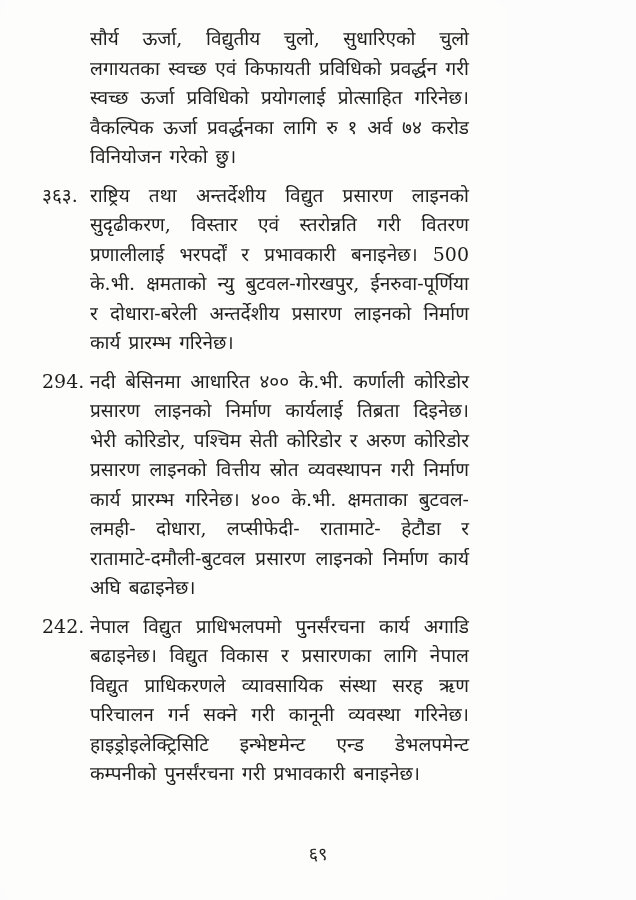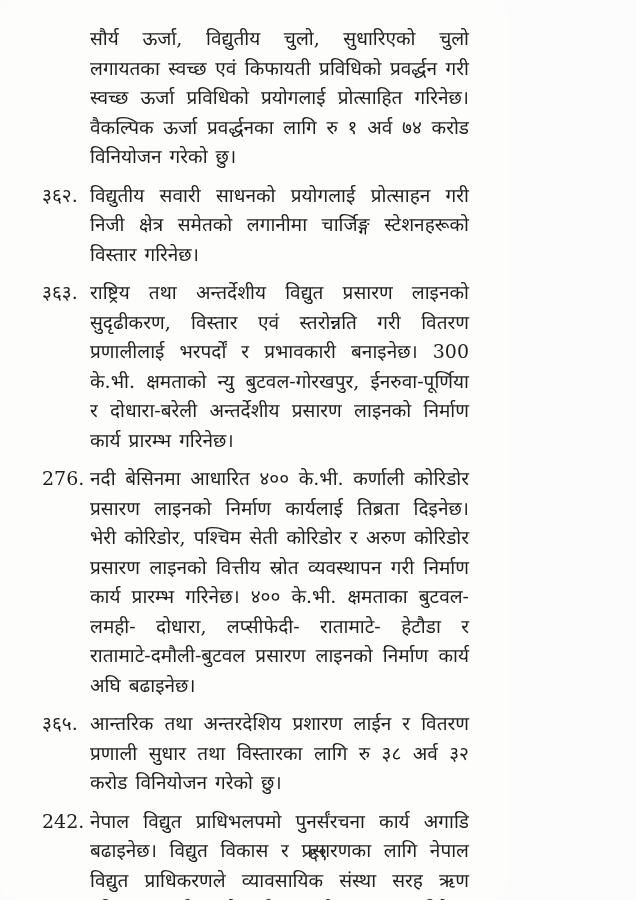--- a/index.html
+++ b/index.html
@@ -57,39 +57,31 @@
 </head>
 <body>
 
 <div class="page">
 
   <div class="item">
     <span class="num"></span>
     <p class="body">सौर्य ऊर्जा, विद्युतीय चुलो, सुधारिएको चुलो लगायतका स्वच्छ एवं किफायती प्रविधिको प्रवर्द्धन गरी स्वच्छ ऊर्जा प्रविधिको प्रयोगलाई प्रोत्साहित गरिनेछ। वैकल्पिक ऊर्जा प्रवर्द्धनका लागि रु १ अर्व ७४ करोड विनियोजन गरेको छु।</p>
   </div>
 
+
   <div class="item">
-    <span class="num">३६२.</span>
-    <p class="body">विद्युतीय सवारी साधनको प्रयोगलाई प्रोत्साहन गरी निजी क्षेत्र समेतको लगानीमा चार्जिङ्ग स्टेशनहरूको विस्तार गरिनेछ।</p>
+    <span class="num">३६३.</span>
+    <p class="body">राष्ट्रिय तथा अन्तर्देशीय विद्युत प्रसारण लाइनको सुदृढीकरण, विस्तार एवं स्तरोन्नति गरी वितरण प्रणालीलाई भरपर्दों र प्रभावकारी बनाइनेछ। 500 के.भी. क्षमताको न्यु बुटवल-गोरखपुर, ईनरुवा-पूर्णिया र दोधारा-बरेली अन्तर्देशीय प्रसारण लाइनको निर्माण कार्य प्रारम्भ गरिनेछ।</p>
   </div>
 
   <div class="item">
-    <span class="num">३६३.</span>
-    <p class="body">राष्ट्रिय तथा अन्तर्देशीय विद्युत प्रसारण लाइनको सुदृढीकरण, विस्तार एवं स्तरोन्नति गरी वितरण प्रणालीलाई भरपर्दों र प्रभावकारी बनाइनेछ। 300 के.भी. क्षमताको न्यु बुटवल-गोरखपुर, ईनरुवा-पूर्णिया र दोधारा-बरेली अन्तर्देशीय प्रसारण लाइनको निर्माण कार्य प्रारम्भ गरिनेछ।</p>
-  </div>
-
-  <div class="item">
-    <span class="num">276.</span>
+    <span class="num">294.</span>
     <p class="body">नदी बेसिनमा आधारित ४०० के.भी. कर्णाली कोरिडोर प्रसारण लाइनको निर्माण कार्यलाई तिब्रता दिइनेछ। भेरी कोरिडोर, पश्चिम सेती कोरिडोर र अरुण कोरिडोर प्रसारण लाइनको वित्तीय स्रोत व्यवस्थापन गरी निर्माण कार्य प्रारम्भ गरिनेछ। ४०० के.भी. क्षमताका बुटवल- लमही- दोधारा, लप्सीफेदी- रातामाटे- हेटौडा र रातामाटे-दमौली-बुटवल प्रसारण लाइनको निर्माण कार्य अघि बढाइनेछ।</p>
   </div>
 
-  <div class="item">
-    <span class="num">३६५.</span>
-    <p class="body">आन्तरिक तथा अन्तरदेशिय प्रशारण लाईन र वितरण प्रणाली सुधार तथा विस्तारका लागि रु ३८ अर्व ३२ करोड विनियोजन गरेको छु।</p>
-  </div>
 
   <div class="item">
     <span class="num">242.</span>
     <p class="body">नेपाल विद्युत प्राधिभलपमो पुनर्संरचना कार्य अगाडि बढाइनेछ। विद्युत विकास र प्रसारणका लागि नेपाल विद्युत प्राधिकरणले व्यावसायिक संस्था सरह ऋण परिचालन गर्न सक्ने गरी कानूनी व्यवस्था गरिनेछ। हाइड्रोइलेक्ट्रिसिटि इन्भेष्टमेन्ट एन्ड डेभलपमेन्ट कम्पनीको पुनर्संरचना गरी प्रभावकारी बनाइनेछ।</p>
   </div>
 
 
   <div class="page-number">६९</div>
 
 </div>

